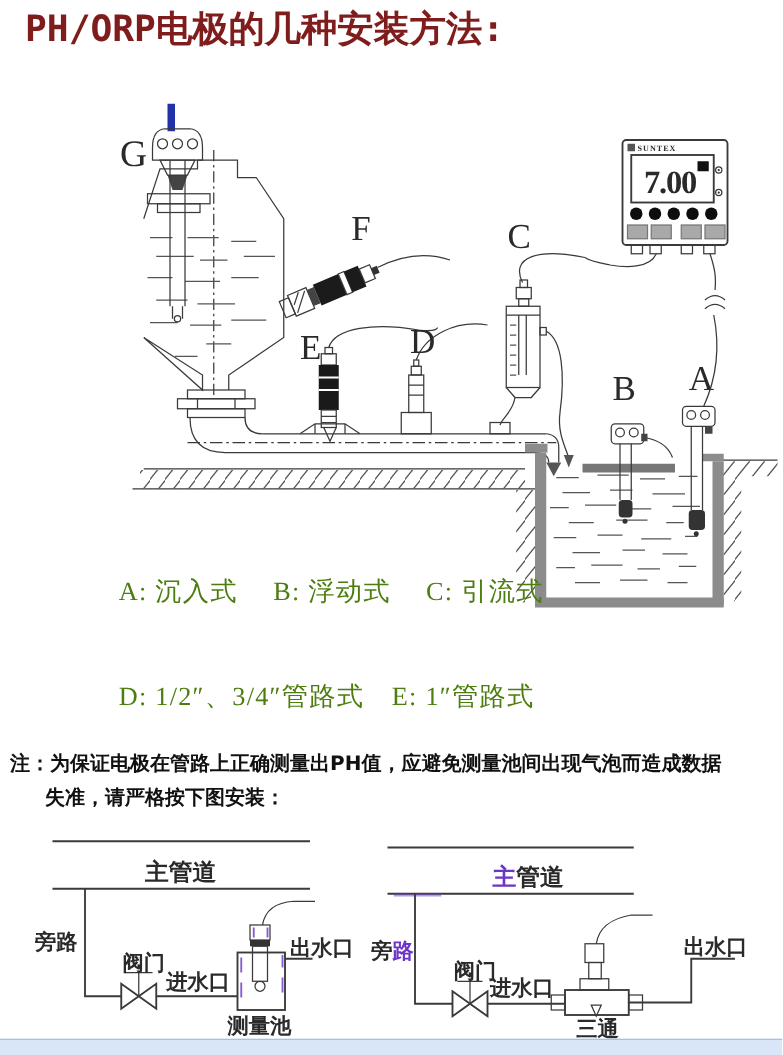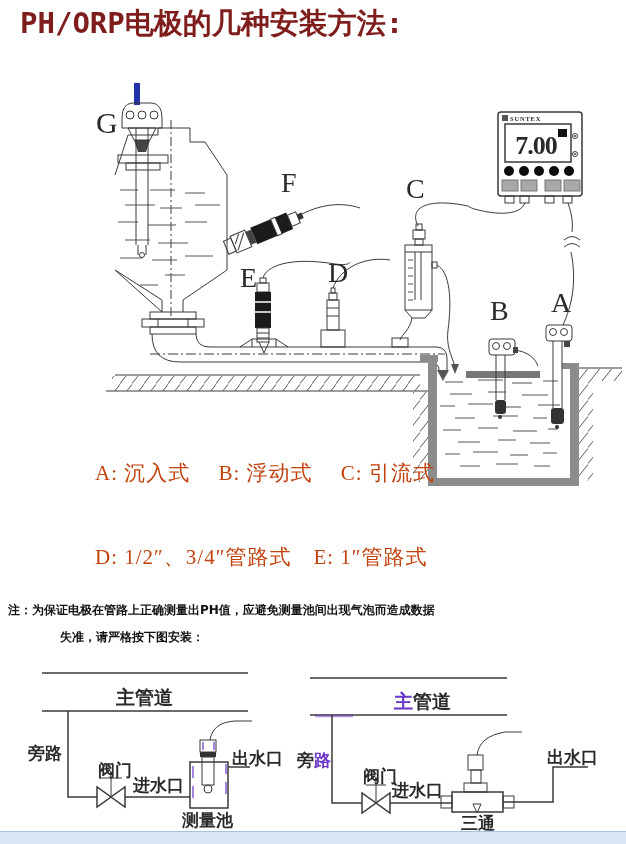--- a/index.html
+++ b/index.html
@@ -4,23 +4,23 @@
 <style>
   html,body{margin:0;padding:0;background:#fff;}
   .page{position:relative;width:626px;height:844px;background:#ffffff;overflow:hidden;
         font-family:"DejaVu Sans","Liberation Sans",sans-serif;}
   .abs{position:absolute;}
   .h-red{color:#7f1d1d;font-weight:bold;font-family:"DejaVu Sans Mono","DejaVu Sans",monospace;
          white-space:nowrap;margin:0;}
   #h-main{left:20px;top:4px;font-size:29px;letter-spacing:0px;}
   #h-notes{left:20px;top:506px;font-size:30px;}
   .legend{left:95px;top:403px;font-family:"Liberation Serif","DejaVu Serif",serif;
-          font-size:21px;line-height:28px;color:#c2410c;letter-spacing:1px;white-space:pre;}
-  .note{left:8px;top:597px;font-size:12px;font-weight:bold;color:#111;line-height:27px;white-space:nowrap;}
-  .note .l2{margin-left:52px;}
+          font-size:21px;line-height:28px;color:#4d7c0f;letter-spacing:1px;white-space:pre;}
+  .note{left:8px;top:597px;font-size:16px;font-weight:bold;color:#111;line-height:27px;white-space:nowrap;}
+  .note .l2{margin-left:28px;}
   .band{left:0;top:831px;width:626px;height:13px;background:#d9e6f8;border-top:1px solid #a9c0e4;}
   svg{display:block;}
   svg text{font-family:"Liberation Serif","DejaVu Serif",serif;fill:#2a2a2a;}
   .ln{stroke:#3a3a3a;stroke-width:1;fill:none;}
   .ln15{stroke:#3a3a3a;stroke-width:1.5;fill:none;}
   .dash{stroke:#555;stroke-width:1;fill:none;}
   .gray{fill:#8c8c8c;}
 </style>
 </head>
 <body>

